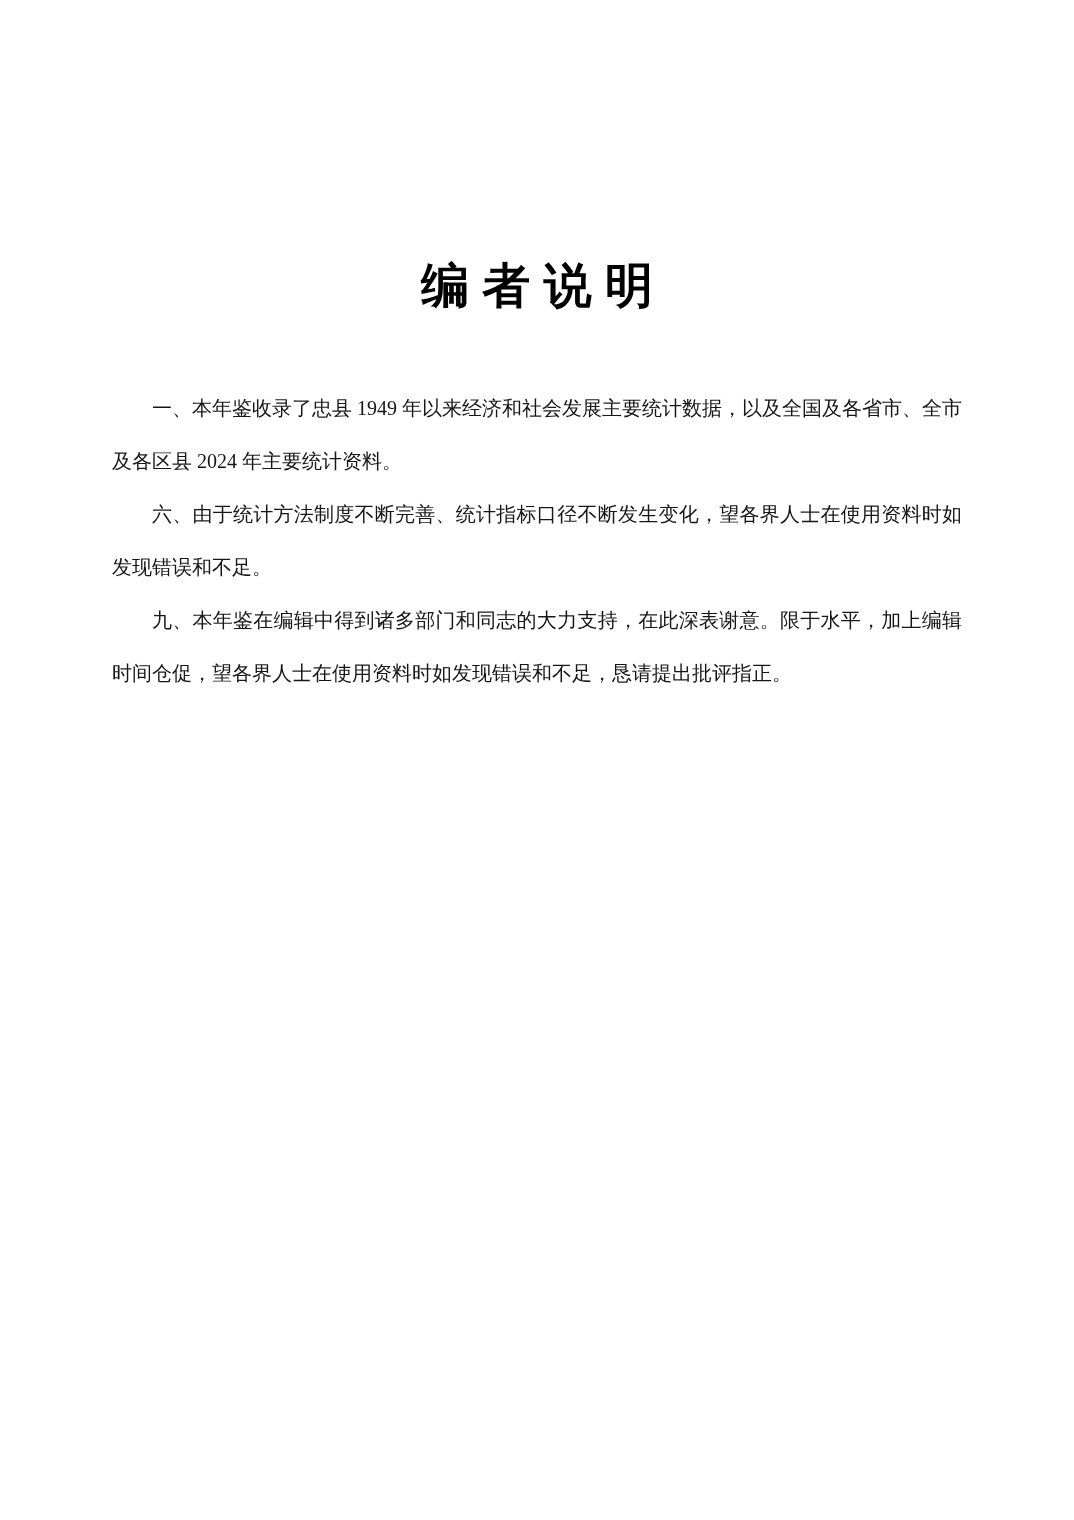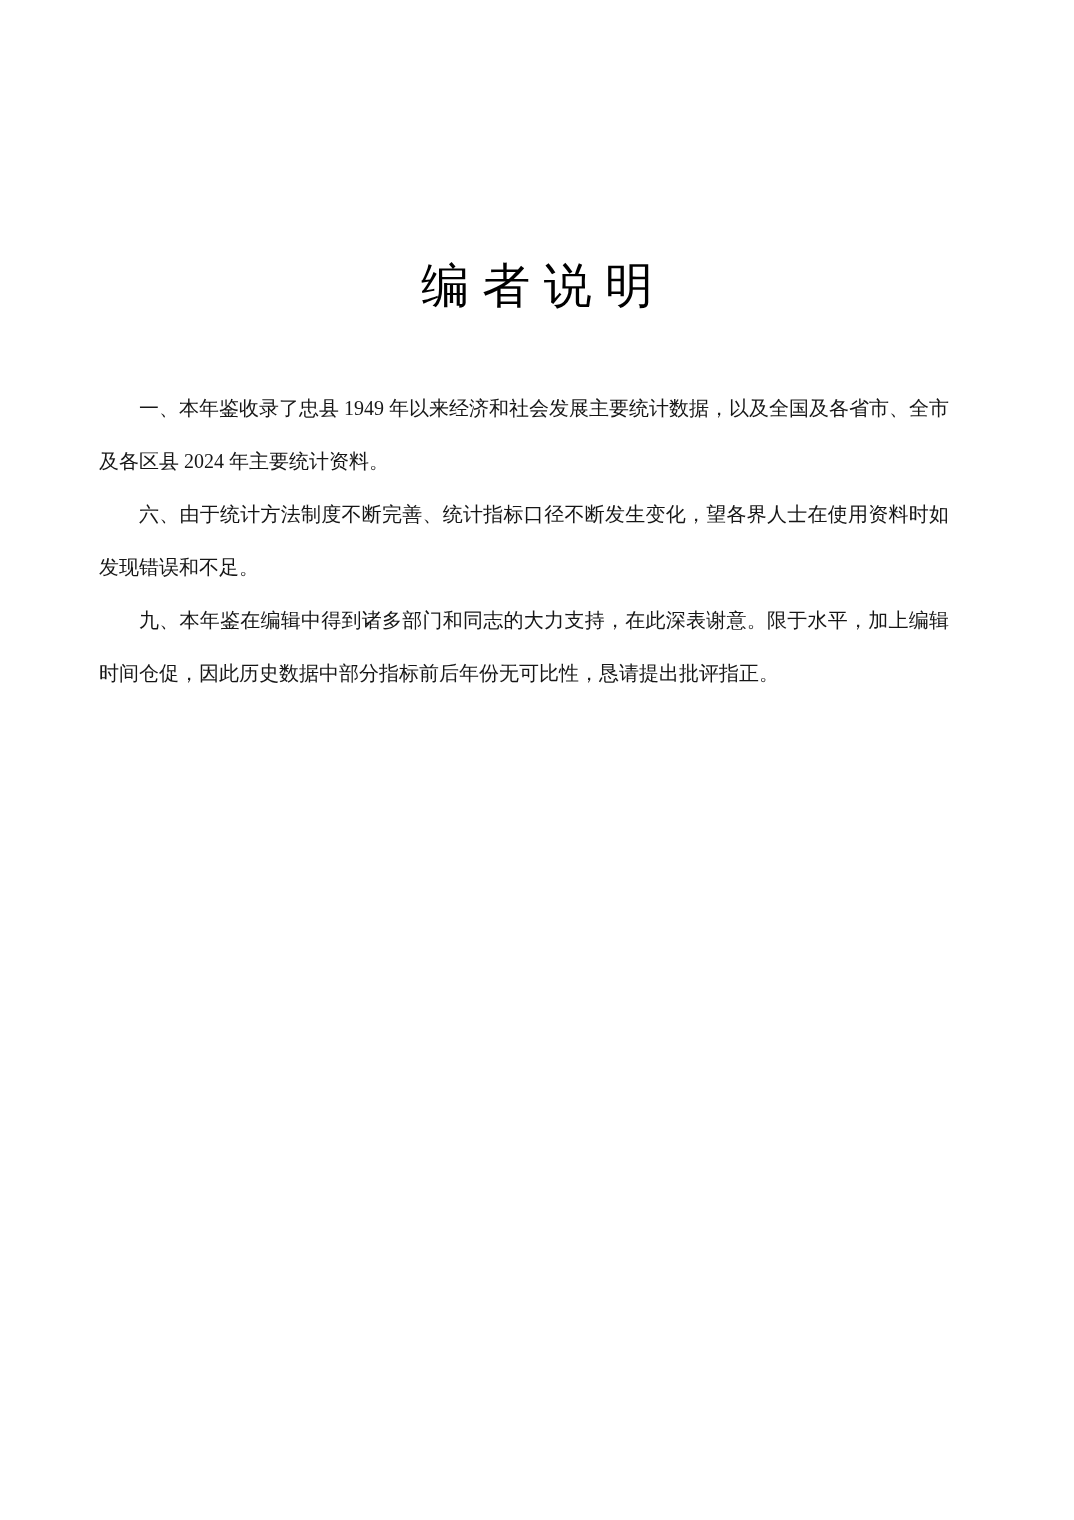--- a/index.html
+++ b/index.html
@@ -23,30 +23,30 @@
     overflow: hidden;
   }
   .doc-title {
     position: absolute;
     top: 260px;
     left: 0;
     width: 100%;
     margin: 0;
     text-align: center;
     font-family: "Liberation Sans", "DejaVu Sans", sans-serif;
-    font-weight: 400;
+    font-weight: 700;
     font-size: 48px;
     line-height: 1.1;
     color: #000000;
     white-space: pre;
   }
   .doc-body {
     position: absolute;
     top: 382px;
-    left: 99px;
+    left: 112px;
     width: 850px;
   }
   .para {
     margin: 0;
     font-size: 20px;
     line-height: 53px;
     color: #161616;
     text-align: justify;
     text-justify: inter-ideograph;
     text-indent: 2em;
@@ -56,16 +56,16 @@
 </head>
 <body>
 
 <div class="page">
 
   <h1 class="doc-title">编 者 说 明</h1>
 
   <div class="doc-body">
     <p class="para">一、本年鉴收录了忠县 1949 年以来经济和社会发展主要统计数据，以及全国及各省市、全市及各区县 2024 年主要统计资料。</p>
     <p class="para">六、由于统计方法制度不断完善、统计指标口径不断发生变化，望各界人士在使用资料时如发现错误和不足。</p>
-    <p class="para">九、本年鉴在编辑中得到诸多部门和同志的大力支持，在此深表谢意。限于水平，加上编辑时间仓促，因此历史数据中部分指标前后年份无可比性，恳请提出批评指正。</p>
+    <p class="para">九、本年鉴在编辑中得到诸多部门和同志的大力支持，在此深表谢意。限于水平，加上编辑时间仓促，望各界人士在使用资料时如发现错误和不足，恳请提出批评指正。</p>
   </div>
 
 </div>
 
 </body></html>

